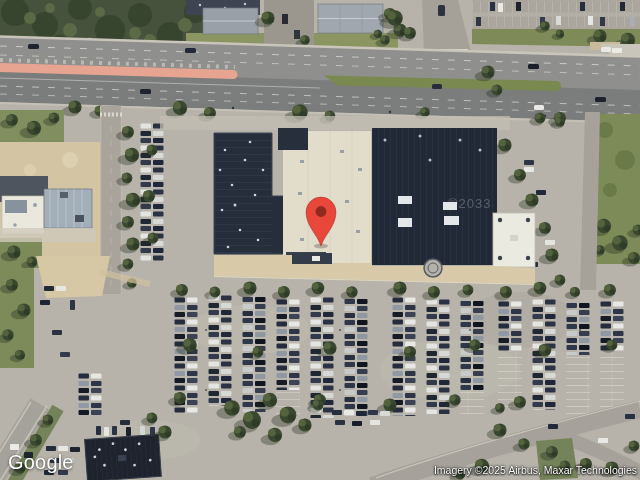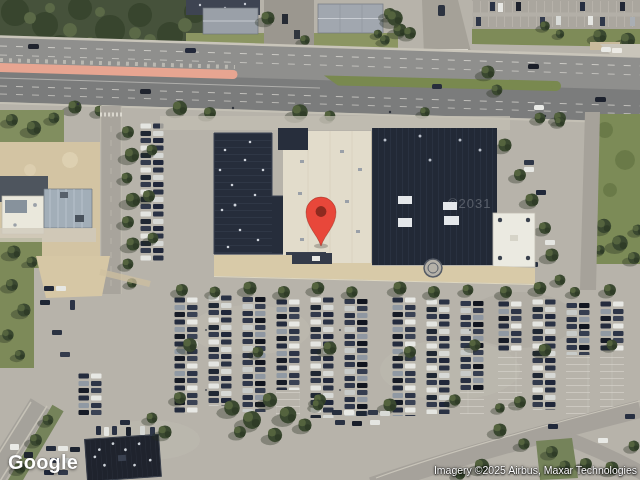--- a/index.html
+++ b/index.html
@@ -12,21 +12,21 @@
   .imagery{position:absolute;left:0;top:0;display:block;}
   .pin{position:absolute;left:302px;top:195px;width:38px;height:54px;}
   .watermark{
     position:absolute;left:448px;top:196px;
     font-size:13px;letter-spacing:1px;
     color:rgba(235,238,242,0.26);
     user-select:none;
   }
   .google-logo{
     position:absolute;left:8px;bottom:6px;
-    font-size:20px;font-weight:700;letter-spacing:0.2px;
+    font-size:20px;font-weight:400;letter-spacing:0.2px;
     color:#ffffff;
     text-shadow:0 1px 3px rgba(0,0,0,0.55),0 0 1px rgba(0,0,0,0.45);
     user-select:none;
   }
   .attribution{
     position:absolute;right:3px;bottom:4px;
     font-size:10.5px;
     color:#ffffff;
     text-shadow:0 0 3px rgba(0,0,0,0.9),0 1px 2px rgba(0,0,0,0.85),0 0 1px rgba(0,0,0,0.9);
     user-select:none;
@@ -541,17 +541,17 @@
     <use href="#tree" transform="translate(460 474) scale(0.9)"></use>
   </g>
 </svg>
 
 <svg class="pin" viewBox="0 0 38 54" xmlns="http://www.w3.org/2000/svg">
   <ellipse cx="19" cy="51" rx="7" ry="2.4" fill="rgba(0,0,0,0.22)"></ellipse>
   <path d="M19,51 C15,39 4,31 4,17 A15,15 0 1 1 34,17 C34,31 23,39 19,51 Z" fill="#e8473a" stroke="rgba(120,20,10,0.35)" stroke-width="1"></path>
   <circle cx="19" cy="16.5" r="5.4" fill="#8e2a1f"></circle>
 </svg>
 
-<div class="watermark">©2031</div>
+<div class="watermark">©2033</div>
 <div class="google-logo">Google</div>
 <div class="attribution">Imagery ©2025 Airbus, Maxar Technologies</div>
 
 </div>
 
 </body></html>

